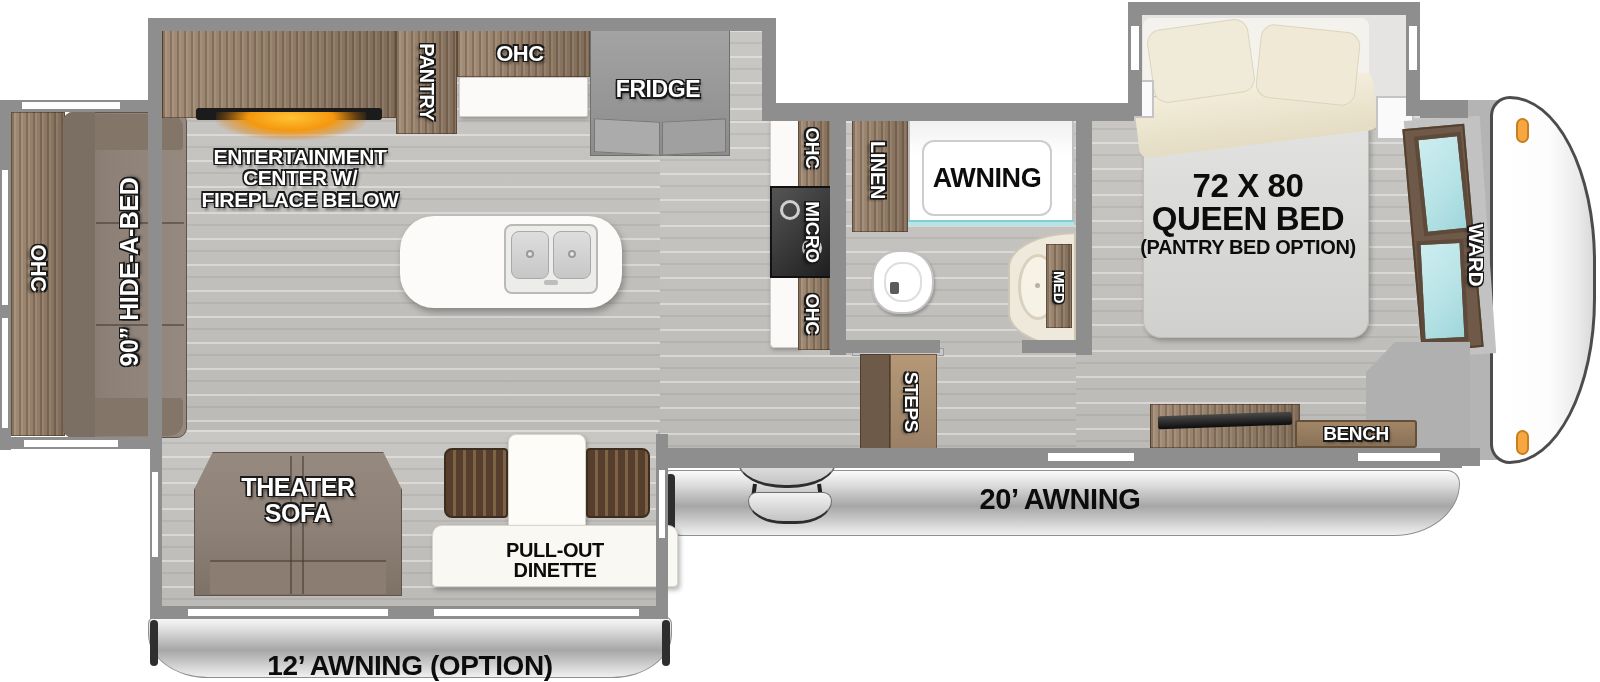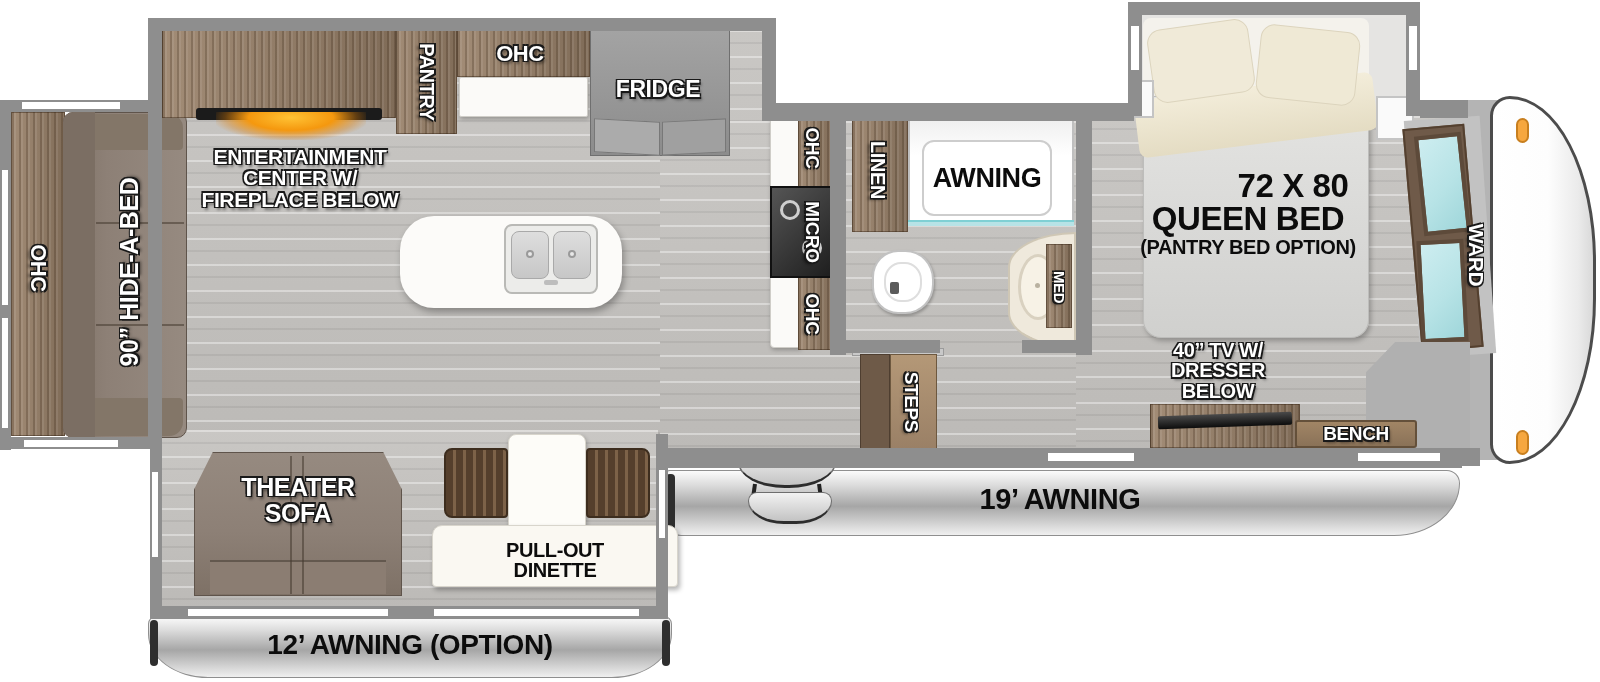--- a/index.html
+++ b/index.html
@@ -184,29 +184,26 @@
   <div class="lbl" style="left:520px;top:54px;font-size:22px;">OHC</div>
   <div class="lbl" style="left:658px;top:76px;font-size:23px;margin-top:14px;">FRIDGE</div>
   <div class="lbl v90" style="left:812px;top:148px;font-size:19px;">OHC</div>
   <div class="lbl v90" style="left:812px;top:232px;font-size:19px;">MICRO</div>
   <div class="lbl v90" style="left:812px;top:314px;font-size:19px;">OHC</div>
   <div class="lbl v90" style="left:878px;top:170px;font-size:20px;">LINEN</div>
   <div class="lbl dark" style="left:987px;top:179px;font-size:27px;">AWNING</div>
   <div class="lbl v90" style="left:1059px;top:287px;font-size:15px;">MED</div>
   <div class="lbl v90" style="left:911px;top:402px;font-size:19px;">STEPS</div>
 
-  <div class="lbl dark" style="left:1248px;top:186px;font-size:33px;margin-left:45px;">72 X 80</div>
+  <div class="lbl dark" style="left:1248px;top:186px;font-size:33px;">72 X 80</div>
   <div class="lbl dark" style="left:1248px;top:219px;font-size:33px;">QUEEN BED</div>
   <div class="lbl dark" style="left:1248px;top:247px;font-size:20px;">(PANTRY BED OPTION)</div>
   <div class="lbl v90" style="left:1476px;top:255px;font-size:21px;">WARD</div>
-  <div class="lbl" style="left:1218px;top:371px;font-size:20px;">40” TV W/
-DRESSER
-BELOW</div>
   <div class="lbl" style="left:1356px;top:434px;font-size:19px;">BENCH</div>
 
   <div class="lbl" style="left:298px;top:500px;font-size:25px;">THEATER
 SOFA</div>
   <div class="lbl dark" style="left:555px;top:552px;font-size:20px;margin-top:8px;">PULL-OUT
 DINETTE</div>
-  <div class="lbl dark" style="left:1060px;top:500px;font-size:29px;">19’ AWNING</div>
-  <div class="lbl dark" style="left:410px;top:645px;font-size:28px;">12’ AWNING (OPTION)</div>
+  <div class="lbl dark" style="left:1060px;top:500px;font-size:29px;">20’ AWNING</div>
+  <div class="lbl dark" style="left:410px;top:666px;font-size:28px;">12’ AWNING (OPTION)</div>
 
 </div>
 
 </body></html>

